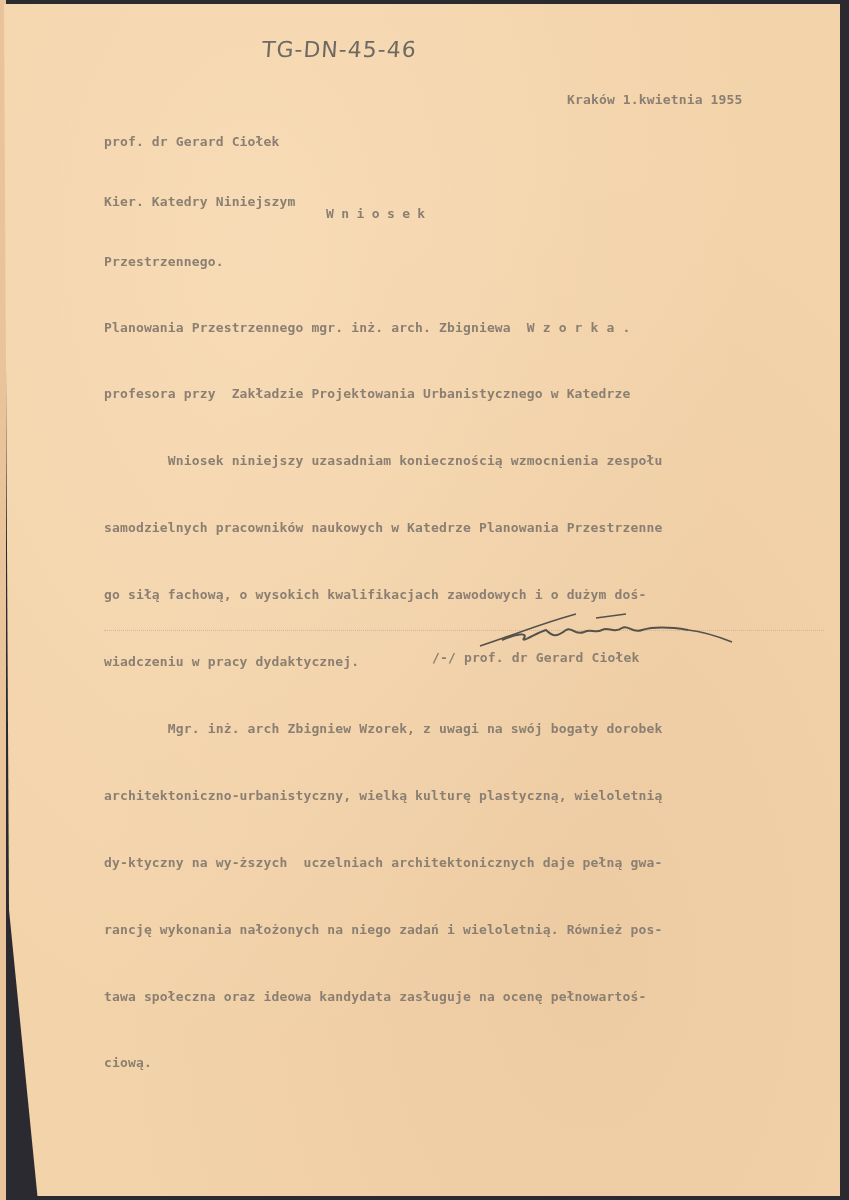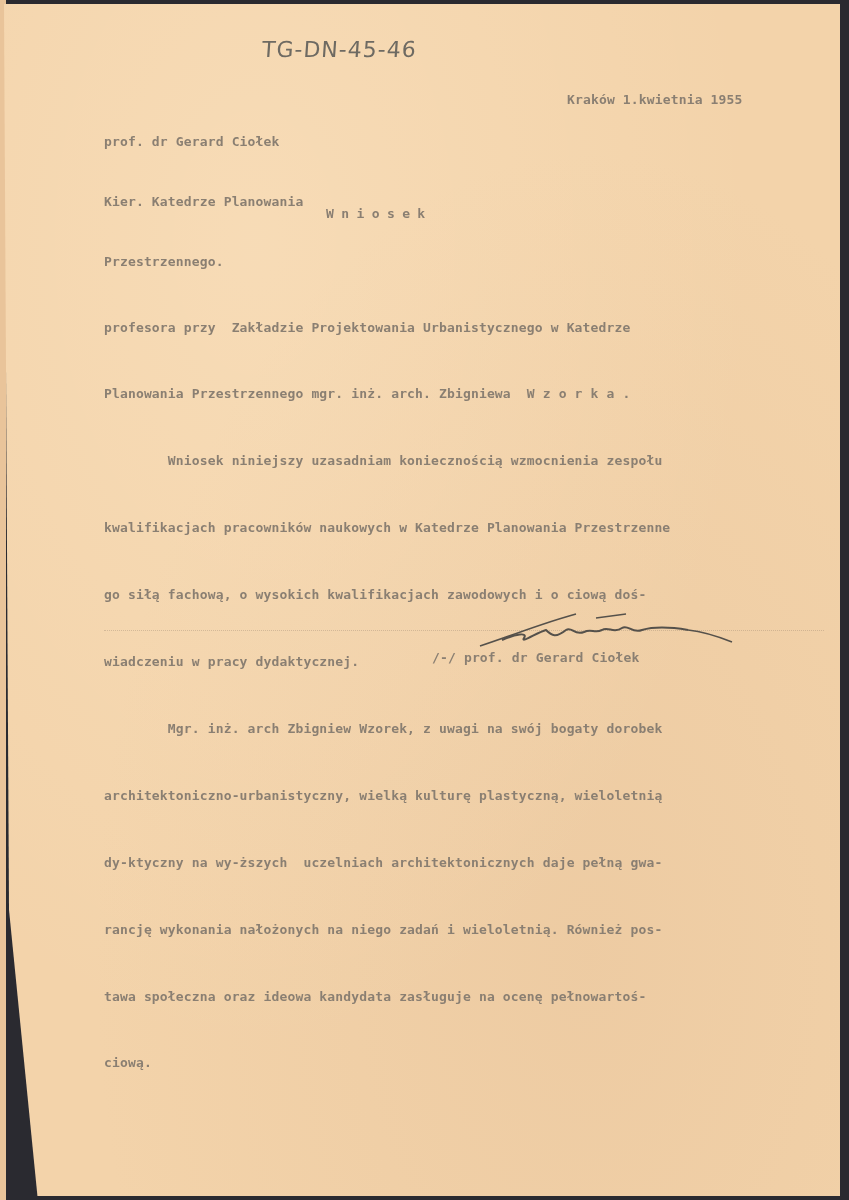--- a/index.html
+++ b/index.html
@@ -45,34 +45,34 @@
 </head>
 <body>
 
 <div class="page-edge-left"></div>
 <div class="page">
 
   <div class="handwritten">TG-DN-45-46</div>
 
   <div class="typed header-left">
     <div>prof. dr Gerard Ciołek</div>
-    <div>Kier. Katedrze Planowania</div>
+    <div>Kier. Katedry Niniejszym</div>
     <div>Przestrzennego.</div>
   </div>
 
   <div class="typed header-right">Kraków 1.kwietnia 1955</div>
 
   <div class="typed title">Wniosek</div>
 
   <div class="typed body-text">
+    <div>Planowania Przestrzennego mgr. inż. arch. Zbigniewa  W z o r k a .</div>
     <div>profesora przy  Zakładzie Projektowania Urbanistycznego w Katedrze</div>
-    <div>Planowania Przestrzennego mgr. inż. arch. Zbigniewa  W z o r k a .</div>
     <div>        Wniosek niniejszy uzasadniam koniecznością wzmocnienia zespołu</div>
-    <div>kwalifikacjach pracowników naukowych w Katedrze Planowania Przestrzenne</div>
-    <div>go siłą fachową, o wysokich kwalifikacjach zawodowych i o ciową doś-</div>
+    <div>samodzielnych pracowników naukowych w Katedrze Planowania Przestrzenne</div>
+    <div>go siłą fachową, o wysokich kwalifikacjach zawodowych i o dużym doś-</div>
     <div>wiadczeniu w pracy dydaktycznej.</div>
     <div>        Mgr. inż. arch Zbigniew Wzorek, z uwagi na swój bogaty dorobek</div>
     <div>architektoniczno-urbanistyczny, wielką kulturę plastyczną, wieloletnią</div>
     <div>dy-ktyczny na wy-ższych  uczelniach architektonicznych daje pełną gwa-</div>
     <div>rancję wykonania nałożonych na niego zadań i wieloletnią. Również pos-</div>
     <div>tawa społeczna oraz ideowa kandydata zasługuje na ocenę pełnowartoś-</div>
     <div>ciową.</div>
   </div>
 
   <div class="stamp-marks"></div>

